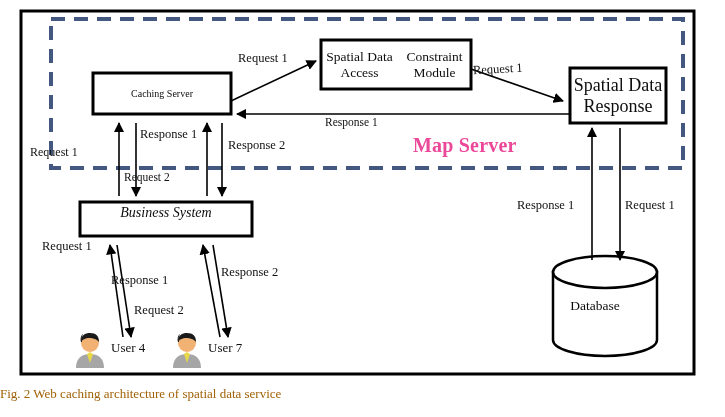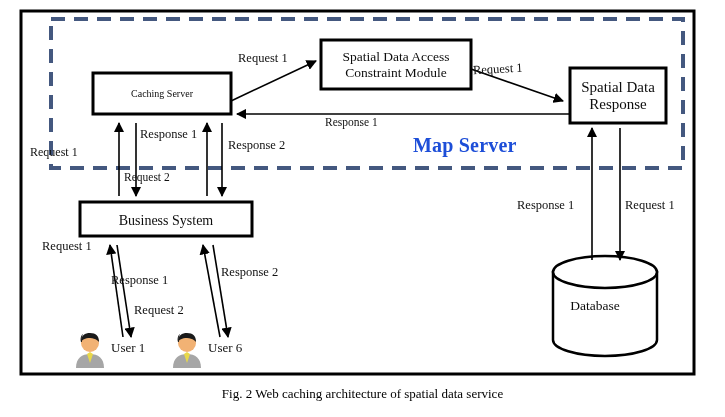--- a/index.html
+++ b/index.html
@@ -27,29 +27,28 @@
     font-family:"Liberation Serif", serif;
     color:#0d0d0d;
     line-height:1.12;
     pointer-events:none;
   }
   .edgelbl{font-size:11.5px;}
   .mapserver{
     position:absolute;
     font-weight:bold;
     font-size:20px;
-    color:#1d4ed8;
+    color:#ec4899;
     letter-spacing:.2px;
   }
   .caption{
     position:absolute;
     left:0;width:725px;
-    text-align:center;
     font-size:13px;
-    color:#000000;
+    color:#a16207;
   }
   .toptext{
     position:absolute;
     left:0;width:725px;text-align:center;
     font-size:12px;color:#2a2a2a;
     overflow:hidden;
   }
   .avatar{position:absolute;width:34px;height:38px;}
 </style>
 </head>
@@ -100,31 +99,31 @@
 
     <path d="M 220 337 L 203 245" fill="none" stroke="#000" stroke-width="1.6" marker-end="url(#arrow)"></path>
     <path d="M 213 245 L 228 337" fill="none" stroke="#000" stroke-width="1.6" marker-end="url(#arrow)"></path>
 
     <path d="M 592 260 L 592 128" fill="none" stroke="#000" stroke-width="1.6" marker-end="url(#arrow)"></path>
     <path d="M 620 128 L 620 260" fill="none" stroke="#000" stroke-width="1.6" marker-end="url(#arrow)"></path>
   </svg>
 
   <div class="boxlabel" style="left:93px;top:73px;width:138px;height:41px;font-size:10px;">Caching Server</div>
 
-  <div class="boxlabel" style="left:321px;top:40px;width:150px;height:49px;font-size:13.5px;flex-direction:column;">
+  <div class="boxlabel" style="left:321px;top:40px;width:150px;height:49px;font-size:13.5px;">
     <span>Spatial Data Access</span>
     <span>Constraint Module</span>
   </div>
 
-  <div class="boxlabel" style="left:570px;top:68px;width:96px;height:55px;font-size:15px;flex-direction:column;">
+  <div class="boxlabel" style="left:570px;top:68px;width:96px;height:55px;font-size:18px;flex-direction:column;">
     <span>Spatial Data</span>
     <span>Response</span>
   </div>
 
-  <div class="boxlabel" style="left:80px;top:204px;width:172px;height:34px;font-size:14px;">Business System</div>
+  <div class="boxlabel" style="left:80px;top:196px;width:172px;height:34px;font-size:14px;font-style:italic;">Business System</div>
 
   <div class="boxlabel" style="left:553px;top:290px;width:84px;height:32px;font-size:13.5px;">Database</div>
 
   <div class="mapserver" style="left:413px;top:134px;">Map Server</div>
 
   <div class="lbl edgelbl" style="left:238px;top:52px;font-size:12.5px;">Request 1</div>
 
   <div class="lbl edgelbl" style="left:473px;top:63px;font-size:12.5px;transform:rotate(-3deg);">Request 1</div>
 
   <div class="lbl edgelbl" style="left:325px;top:116px;font-size:11.5px;">Response 1</div>
@@ -151,27 +150,27 @@
 
   <svg class="avatar" viewBox="0 0 34 38" style="left:73px;top:330px;">
     <ellipse cx="17" cy="36" rx="13" ry="3" fill="#c9c9c9" opacity=".5"></ellipse>
     <path d="M3 38 C3 28 9 24 17 24 C25 24 31 28 31 38 Z" fill="#a6a6a6"></path>
     <path d="M14 24 L17 33 L20 24 L17 22 Z" fill="#e8d84a"></path>
     <path d="M12 23 C12 23 14 30 17 30 C20 30 22 23 22 23 L20 22 L14 22 Z" fill="#d9d9d9" opacity=".0"></path>
     <circle cx="17" cy="13" r="9" fill="#f2b274"></circle>
     <path d="M8 12 C8 5 12 3 17 3 C23 3 26 6 26 12 C26 12 23 8 17 8 C12 8 9 10 8 12 Z" fill="#1a1a1a"></path>
     <path d="M8 12 C7 9 8 5 10 4 C8 8 9 11 9 12 Z" fill="#1a1a1a"></path>
   </svg>
-  <div class="lbl" style="left:111px;top:341px;font-size:13px;">User 1</div>
+  <div class="lbl" style="left:111px;top:341px;font-size:13px;">User 4</div>
 
   <svg class="avatar" viewBox="0 0 34 38" style="left:170px;top:330px;">
     <ellipse cx="17" cy="36" rx="13" ry="3" fill="#c9c9c9" opacity=".5"></ellipse>
     <path d="M3 38 C3 28 9 24 17 24 C25 24 31 28 31 38 Z" fill="#a6a6a6"></path>
     <path d="M14 24 L17 33 L20 24 L17 22 Z" fill="#e8d84a"></path>
     <circle cx="17" cy="13" r="9" fill="#f2b274"></circle>
     <path d="M8 12 C8 5 12 3 17 3 C23 3 26 6 26 12 C26 12 23 8 17 8 C12 8 9 10 8 12 Z" fill="#1a1a1a"></path>
     <path d="M8 12 C7 9 8 5 10 4 C8 8 9 11 9 12 Z" fill="#1a1a1a"></path>
   </svg>
-  <div class="lbl" style="left:208px;top:341px;font-size:13px;">User 6</div>
+  <div class="lbl" style="left:208px;top:341px;font-size:13px;">User 7</div>
 
   <div class="caption" style="top:386px;">Fig. 2 Web caching architecture of spatial data service</div>
 
 </div>
 
 </body></html>

